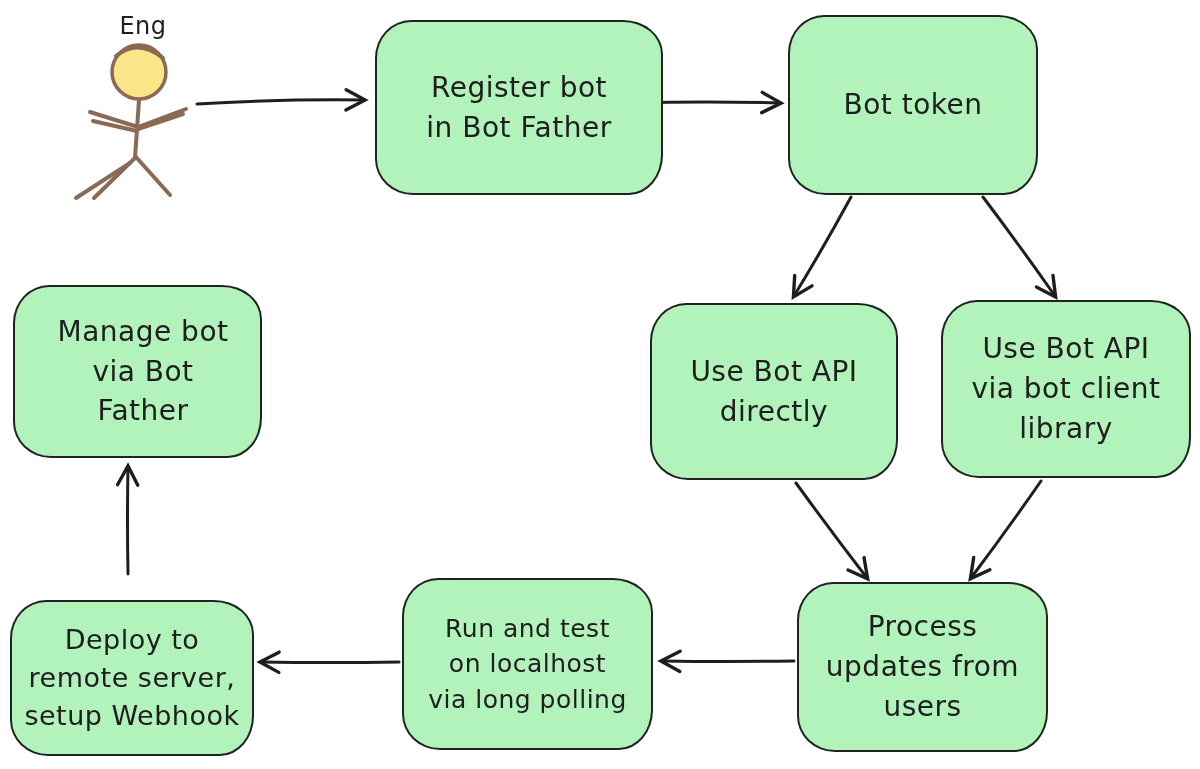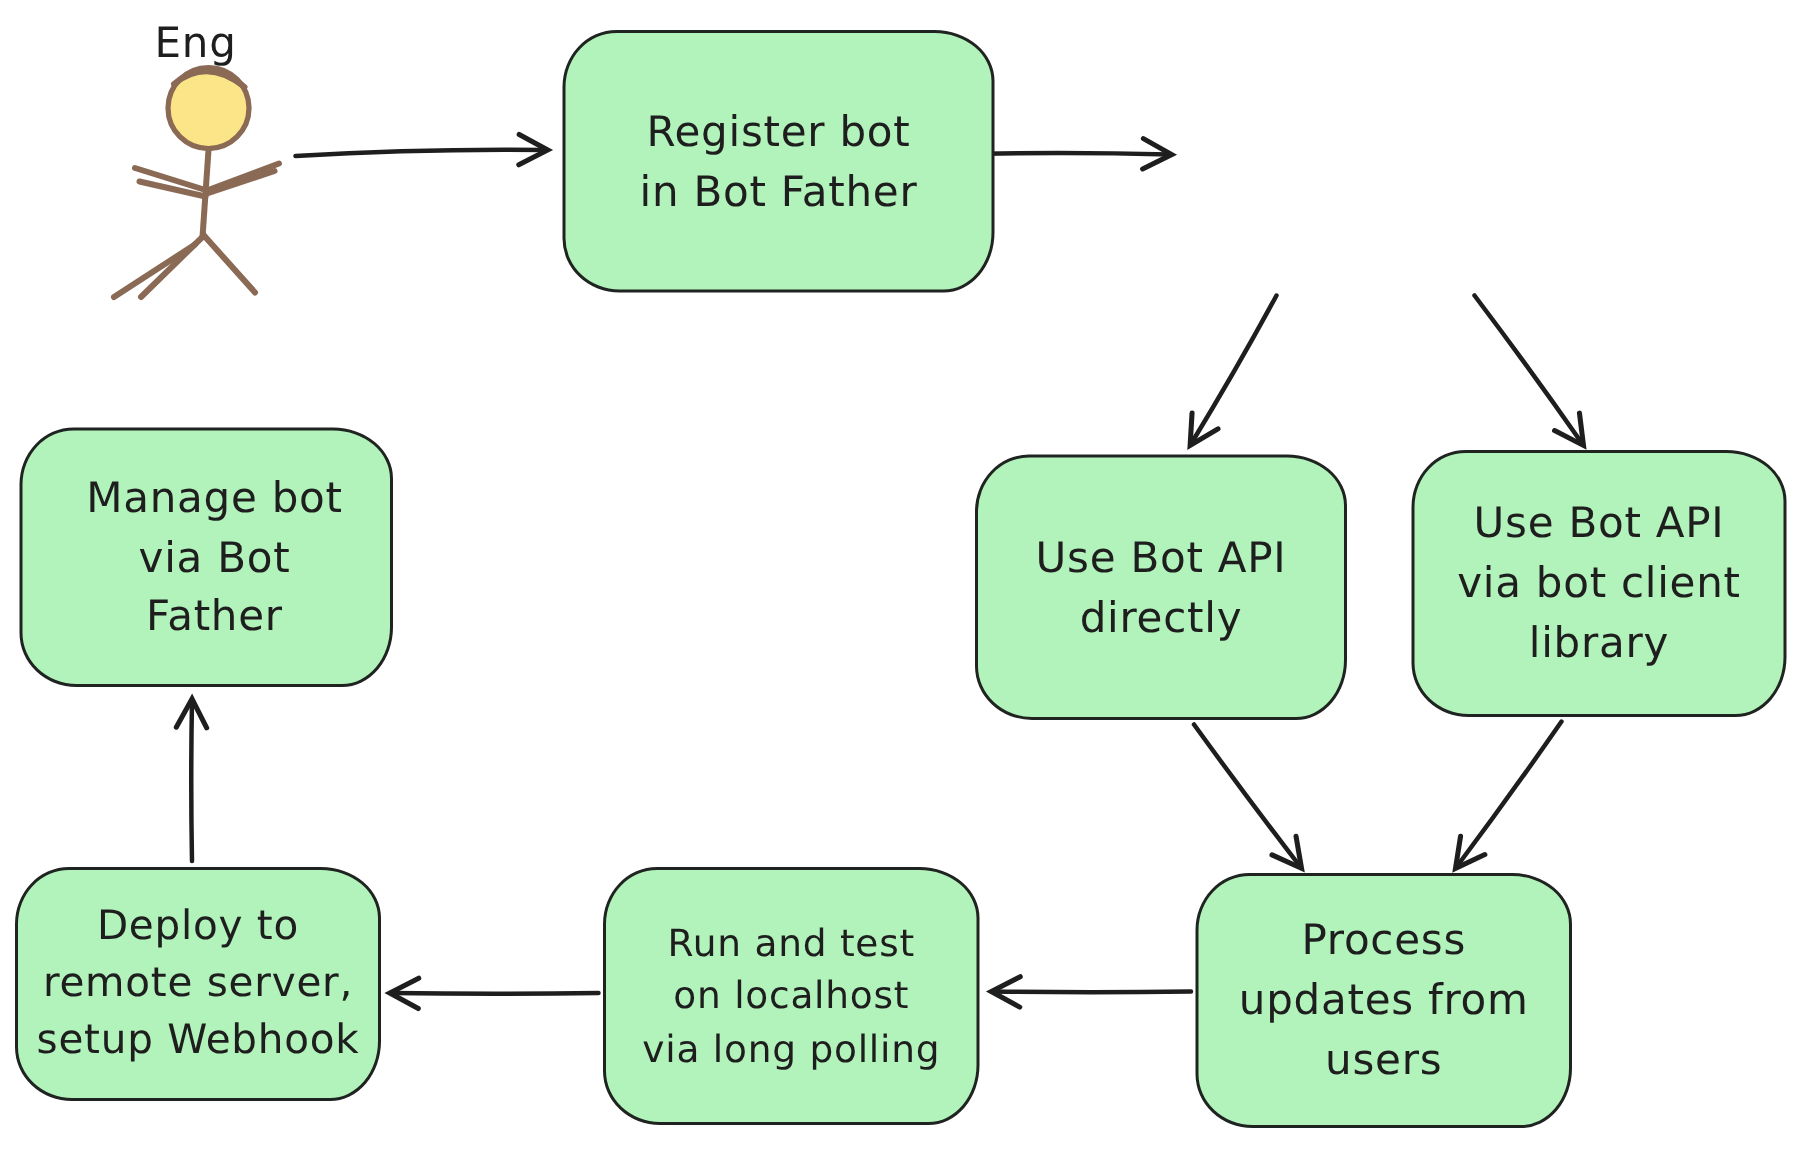--- a/index.html
+++ b/index.html
@@ -50,28 +50,28 @@
     line-height: 1.42;
     letter-spacing: 0.5px;
     padding: 8px 12px;
   }
   .n-register { left: 375px; top: 20px;  width: 288px; height: 175px; }
   .n-token    { left: 788px; top: 15px;  width: 250px; height: 180px; }
   .n-apid     { left: 650px; top: 303px; width: 248px; height: 177px; }
   .n-apil     { left: 941px; top: 300px; width: 250px; height: 178px; }
   .n-process  { left: 797px; top: 582px; width: 251px; height: 170px; }
   .n-run      { left: 402px; top: 578px; width: 251px; height: 172px; font-size: 25px; }
-  .n-deploy   { left: 10px;  top: 578px; width: 244px; height: 156px; font-size: 27px; }
+  .n-deploy   { left: 10px;  top: 600px; width: 244px; height: 156px; font-size: 27px; }
   .n-manage   { left: 13px;  top: 285px; width: 249px; height: 173px; padding-left: 23px; }
   .actor-label {
     position: absolute;
     left: 103px; top: 12px;
     width: 80px;
-    text-align: left;
-    font-size: 28px;
+    text-align: center;
+    font-size: 24px;
     color: var(--text, #1e1e1e);
     letter-spacing: 0.5px;
   }
 </style>
 </head>
 <body>
 
 <div class="canvas">
 
   <svg class="edges-layer" viewBox="0 0 1200 769" xmlns="http://www.w3.org/2000/svg">
@@ -102,20 +102,21 @@
     <path class="arrow" marker-end="url(#ah)" d="M1041,481 Q1007,530 971,578"></path>
     <path class="arrow" marker-end="url(#ah)" d="M794,661 Q728,662 662,661"></path>
     <path class="arrow" marker-end="url(#ah)" d="M399,662 Q330,663 261,662"></path>
     <path class="arrow" marker-end="url(#ah)" d="M128,574 Q127,520 128,467"></path>
   </svg>
 
   <div class="actor-label">Eng</div>
 
   <div class="node n-register">Register bot
 in Bot Father</div>
+  <div class="node n-token">Bot token</div>
   <div class="node n-apid">Use Bot API
 directly</div>
   <div class="node n-apil">Use Bot API
 via bot client
 library</div>
   <div class="node n-run">Run and test
 on localhost
 via long polling</div>
   <div class="node n-process">Process
 updates from

